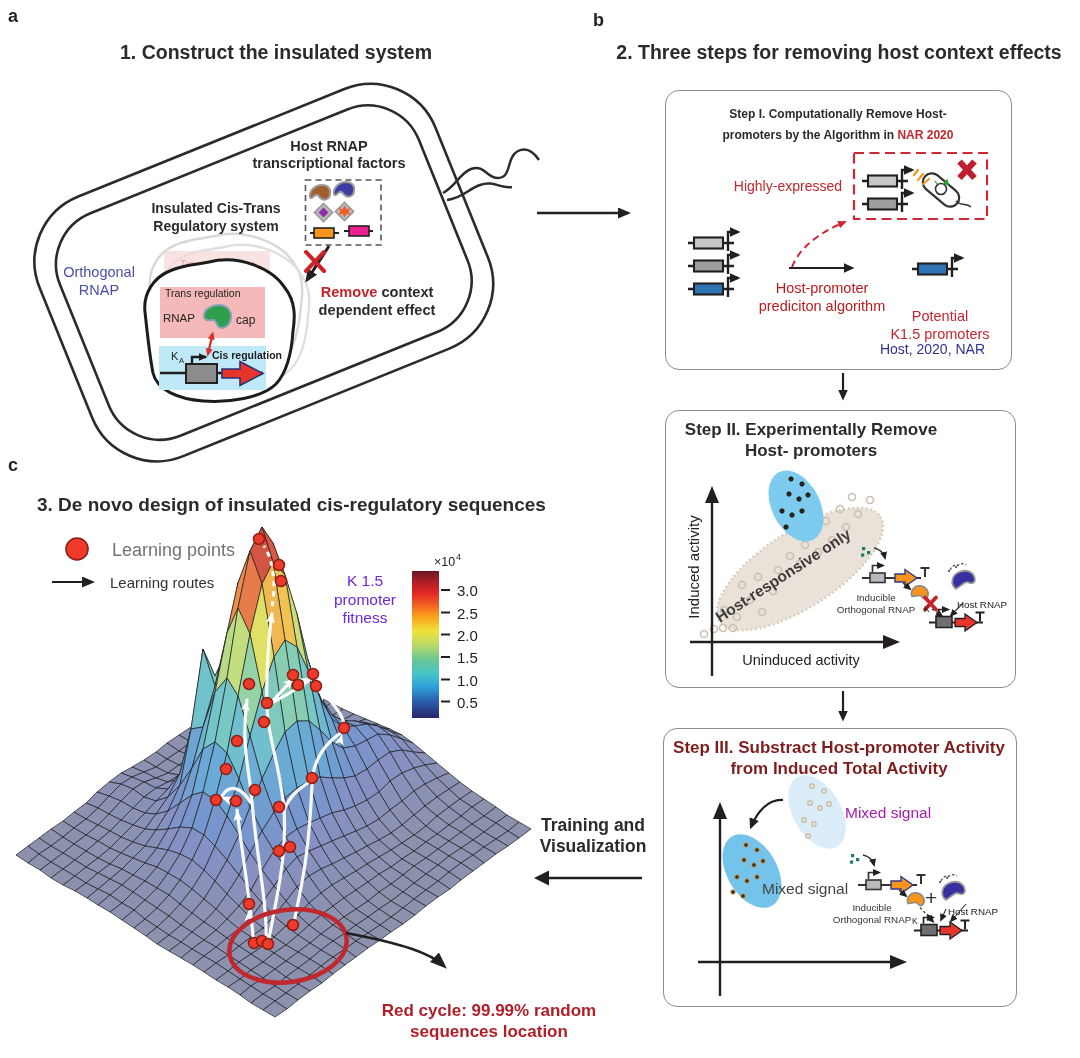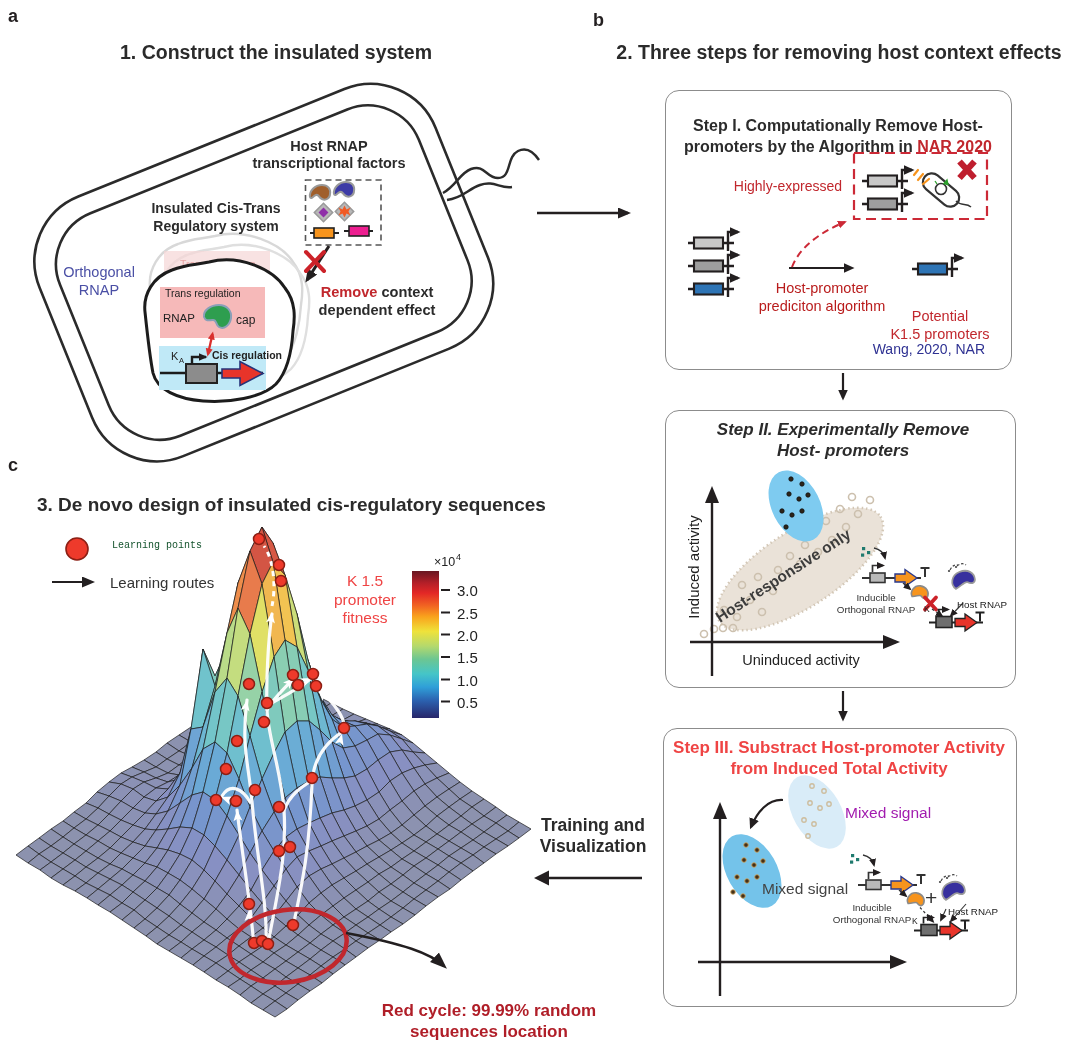--- a/index.html
+++ b/index.html
@@ -94,27 +94,27 @@
 <line x1="537" y1="213" x2="628" y2="213" stroke="#231f20" stroke-width="2.4" marker-end="url(#ahb)"></line>
 </svg>
 <div class="abs b ctr" style="left:229px;top:138px;width:200px;font-size:14.5px;line-height:17px;color:#2b2b2b;">Host RNAP<br>transcriptional factors</div>
 <div class="abs b ctr" style="left:116px;top:200px;width:200px;font-size:14px;line-height:17.5px;color:#2b2b2b;">Insulated Cis-Trans<br>Regulatory system</div>
 <div class="abs ctr" style="left:39px;top:264px;width:120px;font-size:14.5px;line-height:17.5px;color:#4a4fa5;">Orthogonal<br>RNAP</div>
 <div class="abs b ctr" style="left:277px;top:284px;width:200px;font-size:14.6px;line-height:17.5px;color:#2b2b2b;"><span class="red">Remove</span> context<br>dependent effect</div>
 
 <div class="abs" style="left:665px;top:90px;width:345px;height:278px;border:1.6px solid #8c8c8c;border-radius:14px;"></div>
 <div class="abs" style="left:665px;top:410px;width:349px;height:276px;border:1.6px solid #8c8c8c;border-radius:14px;"></div>
 <div class="abs" style="left:663px;top:728px;width:352px;height:277px;border:1.6px solid #8c8c8c;border-radius:14px;"></div>
-<div class="abs b ctr" style="left:668px;top:116px;width:340px;font-size:16px;line-height:20.5px;color:#2b2b2b;">Step I. Computationally Remove Host-<br>promoters by the Algorithm in <span class="red">NAR 2020</span></div>
-<div class="abs b ctr" style="left:684px;top:420px;width:318px;font-size:17px;line-height:20.5px;color:#2b2b2b;font-style:italic;">Step II. Experimentally Remove<br>Host- promoters</div>
-<div class="abs b ctr" style="left:670px;top:738px;width:338px;font-size:17px;line-height:20.5px;color:#ef4444;">Step III. Substract Host-promoter Activity<br>from Induced Total Activity</div>
+<div class="abs b ctr" style="left:668px;top:104px;width:340px;font-size:12px;line-height:20.5px;color:#2b2b2b;">Step I. Computationally Remove Host-<br>promoters by the Algorithm in <span class="red">NAR 2020</span></div>
+<div class="abs b ctr" style="left:652px;top:420px;width:318px;font-size:17px;line-height:20.5px;color:#2b2b2b;">Step II. Experimentally Remove<br>Host- promoters</div>
+<div class="abs b ctr" style="left:670px;top:738px;width:338px;font-size:17px;line-height:20.5px;color:#7f1d1d;">Step III. Substract Host-promoter Activity<br>from Induced Total Activity</div>
 <div class="abs red" style="left:700px;top:178px;width:142px;font-size:14px;text-align:right;">Highly-expressed</div>
 <div class="abs ctr" style="left:752px;top:280px;width:140px;font-size:14.5px;line-height:17.5px;color:#b91c1c;">Host-promoter<br>prediciton algorithm</div>
 <div class="abs ctr red" style="left:878px;top:308px;width:124px;font-size:14.5px;line-height:17.5px;">Potential<br>K1.5 promoters</div>
-<div class="abs navy" style="left:845px;top:341px;width:140px;font-size:14px;text-align:right;">Wang, 2020, NAR</div>
+<div class="abs navy" style="left:845px;top:341px;width:140px;font-size:14px;text-align:right;">Host, 2020, NAR</div>
 
 <div class="abs ctr" style="left:716px;top:652px;width:170px;font-size:14.5px;color:#222;">Uninduced activity</div>
 <div class="abs ctr" style="left:828px;top:592px;width:96px;font-size:9.8px;line-height:11.5px;color:#333;">Inducible<br>Orthogonal RNAP</div>
 <div class="abs" style="left:957px;top:599px;font-size:9.8px;color:#222;">Host RNAP</div>
 <div class="abs" style="left:845px;top:804px;font-size:15.5px;color:#a21caf;">Mixed signal</div>
 <div class="abs" style="left:762px;top:880px;font-size:15.5px;color:#444;">Mixed signal</div>
 <div class="abs ctr" style="left:824px;top:902px;width:96px;font-size:9.8px;line-height:11.5px;color:#333;">Inducible<br>Orthogonal RNAP</div>
 <div class="abs" style="left:948px;top:906px;font-size:9.8px;color:#222;">Host RNAP</div>
 <svg class="abs" style="left:0;top:0" width="1080" height="1058" viewBox="0 0 1080 1058">
 <defs>
@@ -903,21 +903,21 @@
 <text x="457" y="596">3.0</text>
 <text x="457" y="618.5">2.5</text>
 <text x="457" y="640.5">2.0</text>
 <text x="457" y="663">1.5</text>
 <text x="457" y="685.5">1.0</text>
 <text x="457" y="707.5">0.5</text>
 </g>
 <text x="434" y="566" font-size="12.5" fill="#222" font-family="Liberation Sans,sans-serif">×10</text>
 <text x="456" y="560" font-size="9" fill="#222" font-family="Liberation Sans,sans-serif">4</text>
 </svg>
-<div class="abs" style="left:112px;top:540px;font-size:10px;color:#14532d;font-family:Liberation Mono, monospace;">Learning points</div>
+<div class="abs" style="left:112px;top:540px;font-size:18px;color:#737373;">Learning points</div>
 <div class="abs" style="left:110px;top:574px;font-size:15px;color:#333;">Learning routes</div>
-<div class="abs ctr" style="left:315px;top:572px;width:100px;font-size:15.5px;line-height:18.7px;color:#ef4444;">K 1.5<br>promoter<br>fitness</div>
+<div class="abs ctr" style="left:315px;top:572px;width:100px;font-size:15.5px;line-height:18.7px;color:#6d28d9;">K 1.5<br>promoter<br>fitness</div>
 <div class="abs b ctr" style="left:518px;top:815px;width:150px;font-size:17.5px;line-height:21px;color:#2b2b2b;">Training and<br>Visualization</div>
 <svg class="abs" style="left:520px;top:865px" width="130" height="26" viewBox="0 0 130 26">
 <line x1="122" y1="13" x2="27" y2="13" stroke="#231f20" stroke-width="2.4"></line>
 <path d="M29,5.5 L14,13 L29,20.5 Z" fill="#231f20"></path>
 </svg>
 <div class="abs b ctr" style="left:369px;top:1000px;width:240px;font-size:17px;line-height:21px;color:#b01e28;">Red cycle: 99.99% random<br>sequences location</div>
 
 </body></html>

